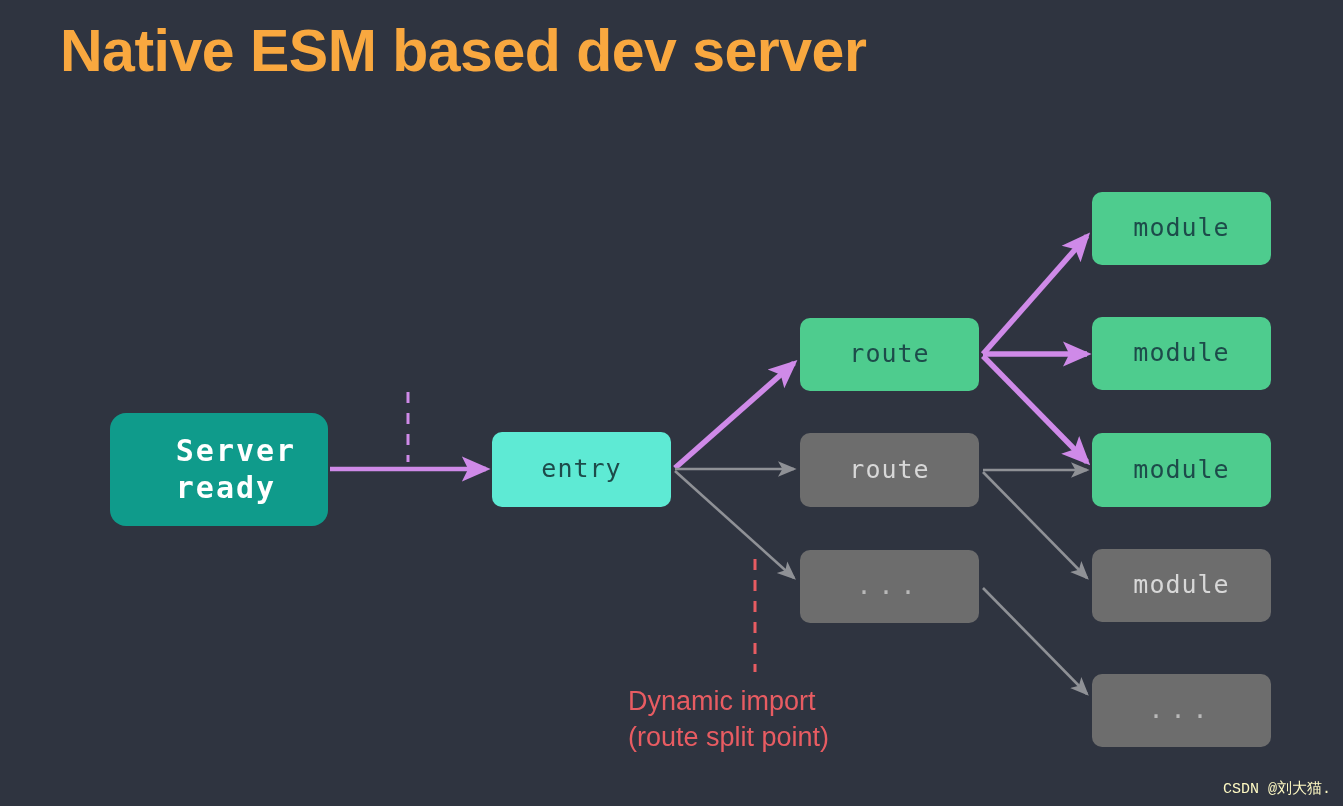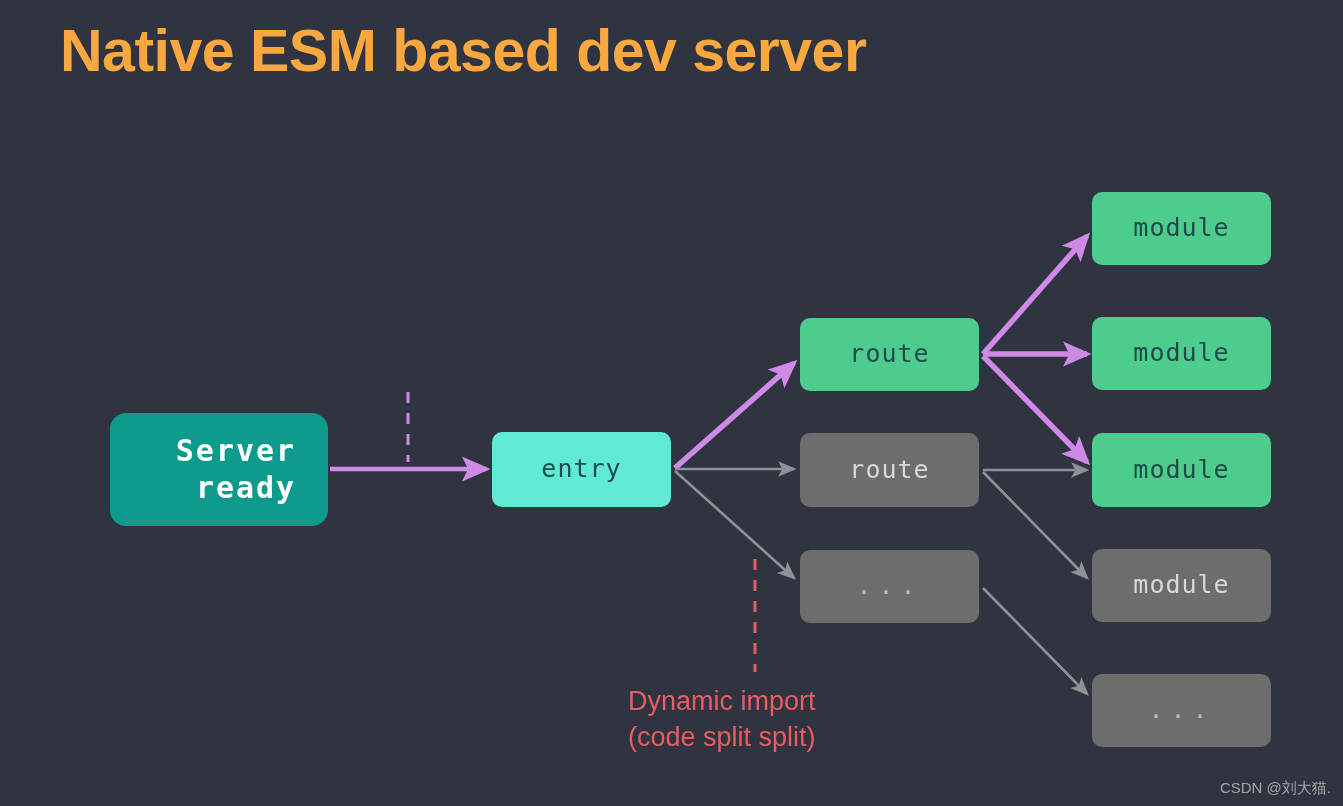--- a/index.html
+++ b/index.html
@@ -44,21 +44,21 @@
   .node {
     position: absolute;
     box-sizing: border-box;
     border-radius: 10px;
     display: flex;
     align-items: center;
     justify-content: center;
     font-family: "DejaVu Sans Mono", monospace;
     font-size: 25px;
     letter-spacing: 1px;
-    text-align: right;
+    text-align: left;
     line-height: 1.22;
     z-index: 3;
   }
 
   .node.server {
     background: #0f9b8b;
     color: #ffffff;
     font-weight: 700;
     font-size: 30px;
     letter-spacing: 2px;
@@ -103,22 +103,22 @@
     font-size: 27px;
     color: #e85c62;
     line-height: 1.33;
   }
 
   .watermark {
     position: absolute;
     right: 12px;
     bottom: 8px;
     font-size: 15px;
-    color: #a3a3a3;
-    font-family: Liberation Sans, sans-serif;
+    color: #fef9c3;
+    font-family: Liberation Mono, monospace;
     z-index: 6;
   }
 </style>
 </head>
 <body>
 
 <div id="stage">
 
   <div class="title">Native ESM based dev server</div>
 
@@ -176,17 +176,17 @@
   <div class="node active" style="left:1092px; top:317px; width:179px; height:73px;">module</div>
 
   <div class="node active" style="left:1092px; top:433px; width:179px; height:74px;">module</div>
 
   <div class="node dim" style="left:1092px; top:549px; width:179px; height:73px;">module</div>
 
   <div class="node dots" style="left:1092px; top:674px; width:179px; height:73px;">...</div>
 
 
   <div class="label dyn">Dynamic import
-(code split split)</div>
+(route split point)</div>
 
   <div class="watermark">CSDN @刘大猫.</div>
 
 </div>
 
 </body></html>

